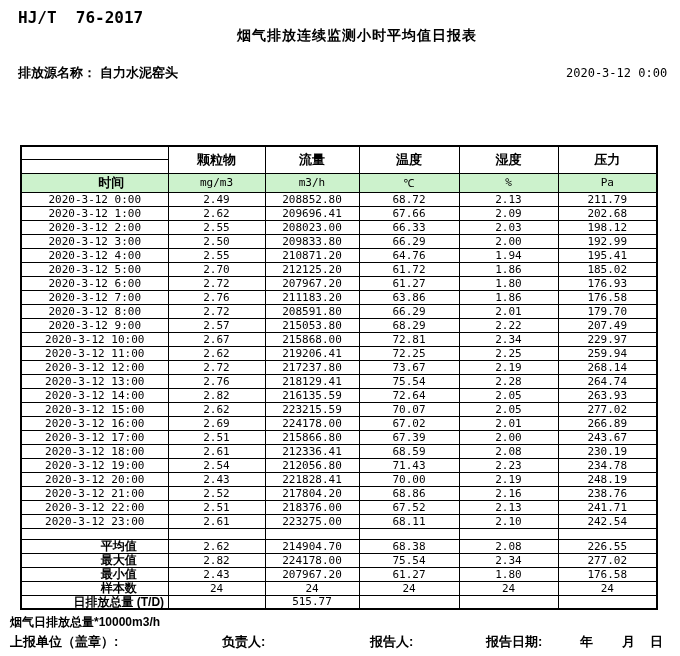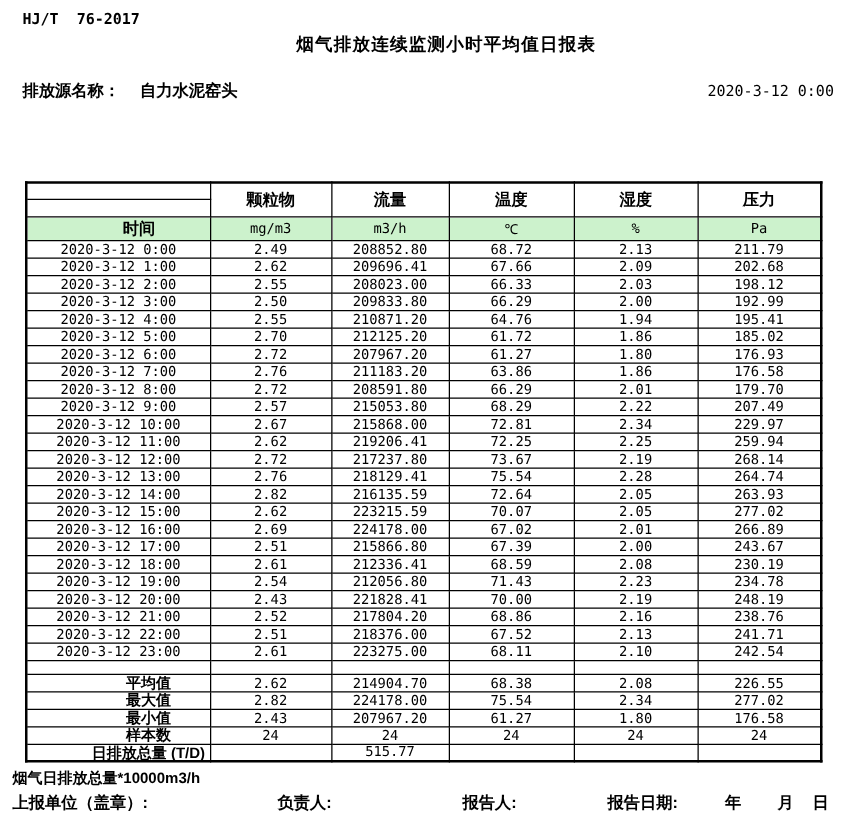--- a/index.html
+++ b/index.html
@@ -3,34 +3,34 @@
 <meta charset="utf-8">
 <style>
   * { margin:0; padding:0; box-sizing:border-box; }
   html,body { background:#fff; }
   body {
     width:680px; height:656px; position:relative; overflow:hidden;
     font-family:"Liberation Sans", sans-serif; color:#000;
   }
   .std-code {
     position:absolute; left:18px; top:8px;
-    font-size:12px; font-weight:bold; white-space:pre;
+    font-size:16px; font-weight:bold; white-space:pre;
     font-family:"DejaVu Sans Mono","Liberation Sans",sans-serif;
   }
   .doc-title {
     position:absolute; top:27px; left:0; width:680px;
     text-align:center; font-size:14px; font-weight:bold;
     letter-spacing:1px;
     margin-left:17px;
   }
   .source-row {
     position:absolute; left:18px; top:64px;
     font-size:13px; font-weight:bold;
   }
-  .source-name { margin-left:16px; }
+  .source-name { margin-left:4px; }
   .report-datetime {
     position:absolute; top:66px; left:566px;
     font-size:12px;
     font-family:"DejaVu Sans Mono","Liberation Sans",monospace;
   }
   table.report {
     position:absolute; left:20px; top:113px; width:636px;
     border-collapse:collapse; table-layout:fixed;
     border:2px solid #000;
     margin-top:32px;

